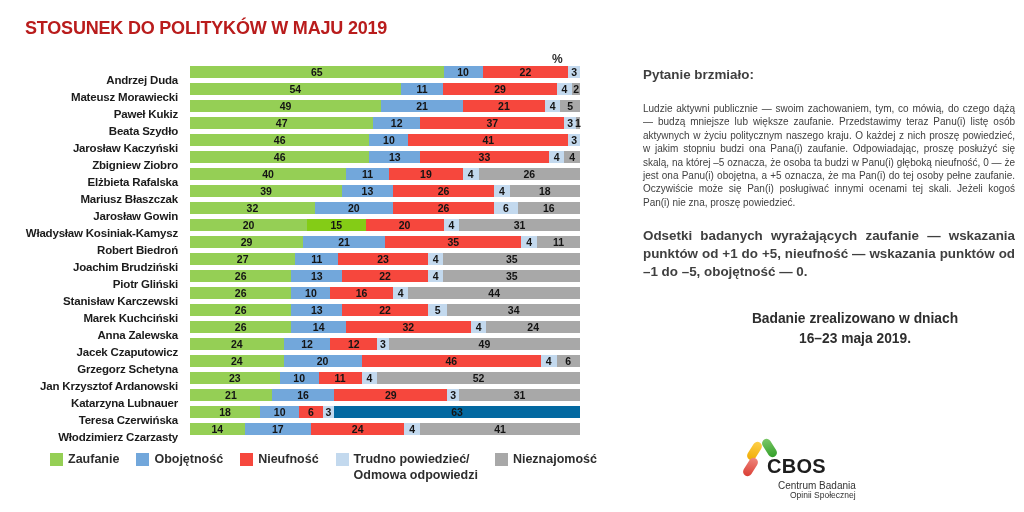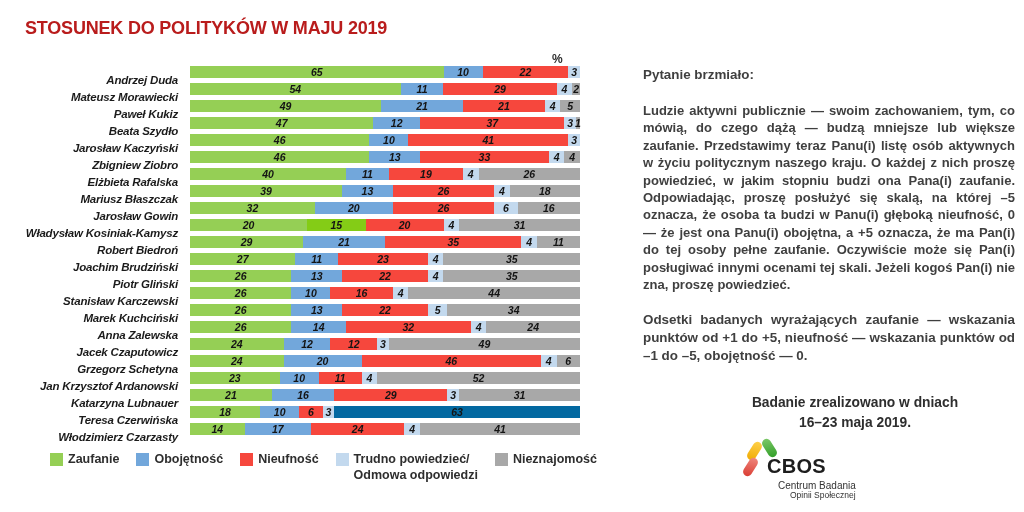--- a/index.html
+++ b/index.html
@@ -8,21 +8,21 @@
     font-family:"Liberation Sans", sans-serif;color:#1b1b1b;overflow:hidden;
   }
   .title{
     position:absolute;left:25px;top:18px;margin:0;
     font-size:18px;font-weight:bold;letter-spacing:-0.2px;color:#b91c1c;
   }
   .pct{
     position:absolute;left:552px;top:52px;font-size:12px;font-weight:bold;color:#2e2e2e;
   }
   .chart{position:absolute;left:25px;top:71px;width:556px;}
-  .row{display:flex;align-items:center;height:17px;font-style:italic;}
+  .row{display:flex;align-items:center;height:17px;}
   .rlabel{
     width:153px;flex:0 0 153px;text-align:right;padding-right:12px;
     font-size:11.5px;font-weight:bold;letter-spacing:-0.2px;color:#1b1b1b;white-space:nowrap;
   }
   .bars{width:390px;flex:0 0 390px;height:28px;display:flex;}
   .seg{
     height:12px;display:flex;align-items:center;justify-content:center;
     overflow:visible;position:relative;
   }
   .seg span{
@@ -30,21 +30,21 @@
   }
   .legend{
     position:absolute;left:50px;top:452px;display:flex;gap:17px;align-items:flex-start;
   }
   .litem{display:flex;align-items:flex-start;gap:5px;}
   .lswatch{width:13px;height:13px;flex:0 0 13px;margin-top:1px;}
   .llabel{font-size:12.5px;font-weight:bold;color:#2e2e2e;line-height:1.25;}
   .rpanel{position:absolute;left:643px;top:66px;width:372px;color:#3f3f3f;}
   .rpanel p{margin:0;}
   .qhead{font-size:13.4px;font-weight:bold;line-height:1.34;margin-bottom:18px !important;}
-  .qtext{font-size:13px;font-weight:bold;line-height:1.34;text-align:justify;}
+  .qtext{font-size:10px;font-weight:normal;line-height:1.34;text-align:justify;}
   .note{font-size:13.4px;font-weight:bold;line-height:1.34;text-align:justify;margin-top:18px !important;}
   .fieldwork{
     font-size:13.8px;font-weight:bold;line-height:1.45;margin-top:28px !important;margin-left:52px !important;
     color:#2e2e2e;
     text-align:center;
   }
   .logo{position:absolute;left:740px;top:438px;width:150px;height:62px;}
   .pill{position:absolute;width:9px;height:20px;border-radius:5px;}
   .pill-yellow{left:10px;top:3px;transform:rotate(32deg);background:linear-gradient(160deg,#ffd24d,#efa900);}
   .pill-green{left:25px;top:0px;transform:rotate(-32deg);background:linear-gradient(200deg,#7ec96a,#2f9e26);}

